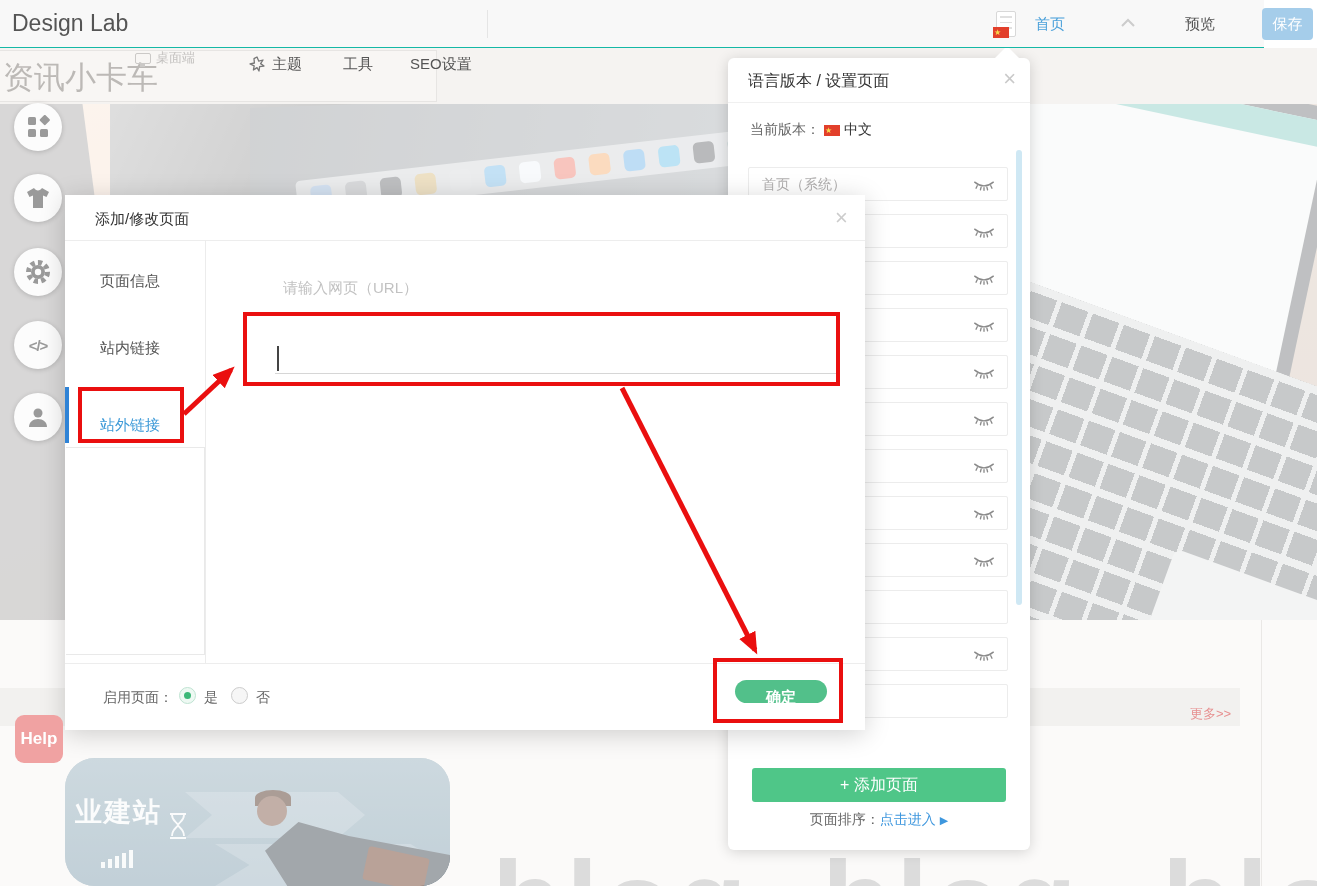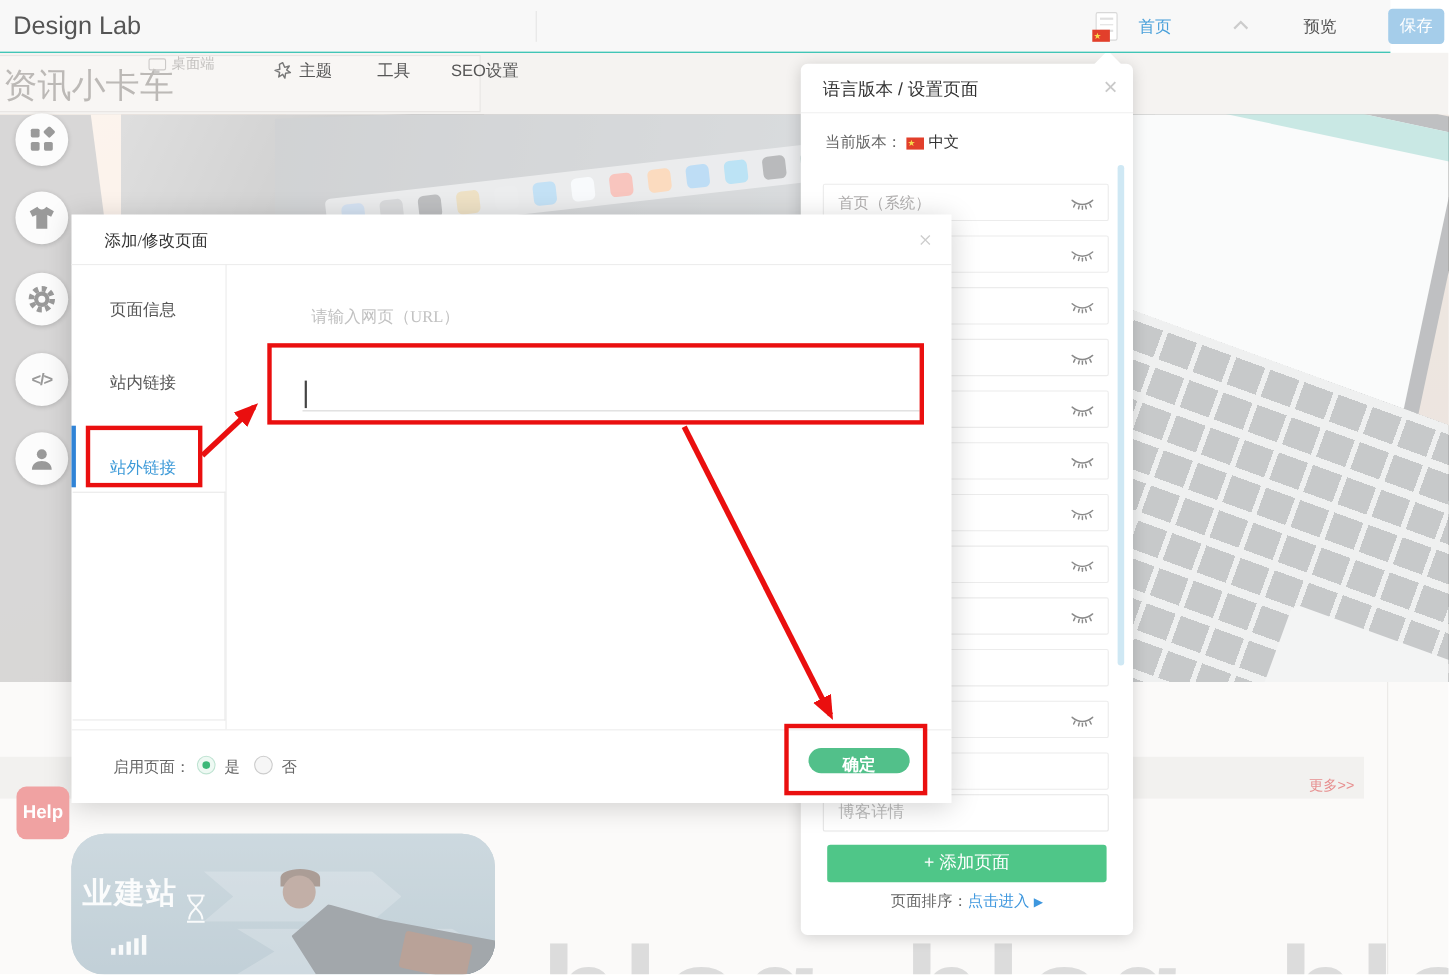--- a/index.html
+++ b/index.html
@@ -115,21 +115,21 @@
   .blog-box span { display:block; line-height:32px; padding-left:13px; font-size:15px; color:#bdbdbd; }
   .add-btn { position:absolute; left:24px; top:710px; width:254px; height:34px; background:#4fc688; border-radius:3px;
              color:#fff; font-size:16px; text-align:center; line-height:34px; cursor:pointer; }
   .sort-row { position:absolute; left:0; top:753px; width:100%; text-align:center; font-size:14px; color:#666; }
   .sort-link { color:#3e97de; cursor:pointer; }
   .sort-arrow { color:#3e97de; font-size:11px; }
   .p-scrollbar { position:absolute; left:288px; top:92px; width:6px; height:455px; background:#cfe8f4; border-radius:3px; }
 
   
   .modal { position:absolute; left:65px; top:195px; width:800px; height:535px; background:#fff;
-           box-shadow:0 4px 24px rgba(0,0,0,.18); z-index:8;font-family:Liberation Serif, serif; }
+           box-shadow:0 4px 24px rgba(0,0,0,.18); z-index:8; }
   .m-title { position:absolute; left:30px; top:15px; font-size:15px; color:#333; }
   .m-close { position:absolute; left:770px; top:10px; font-size:22px; color:#ccc; cursor:pointer; }
   .m-head-line { position:absolute; left:0; top:45px; width:100%; border-bottom:1px solid #ededed; }
   .m-left-line { position:absolute; left:140px; top:45px; width:1px; height:423px; background:#ececec; }
   .m-subbox { position:absolute; left:1px; top:252px; width:139px; height:208px; border:1px solid #e9e9e9; border-left:none; }
   .m-tab { position:absolute; left:35px; font-size:15px; color:#555; cursor:pointer; }
   .m-tab.t1 { top:77px; } .m-tab.t2 { top:144px; }
   .m-tab.t3 { top:221px; color:#3d9ad8; }
   .m-active-bar { position:absolute; left:0; top:192px; width:4px; height:56px; background:#2f83d6; }
   .url-label { position:absolute; left:218px; top:84px; font-size:15px; color:#c2c2c2; }
@@ -445,23 +445,20 @@
             </g>
           </svg>
         </div>
 
         <div class="page-item">
           <span class="page-item-label"></span>
 
         </div>
       </div>
 
-    <div class="blog-box">
-      <span>博客详情</span>
-    </div>
     <div class="add-btn">+ 添加页面</div>
     <div class="sort-row">
       <span>页面排序：</span><span class="sort-link">点击进入</span>
       <span class="sort-arrow">▶</span>
     </div>
     <div class="p-scrollbar"></div>
   </div>
 
   <div class="modal">
     <div class="m-title">添加/修改页面</div>

